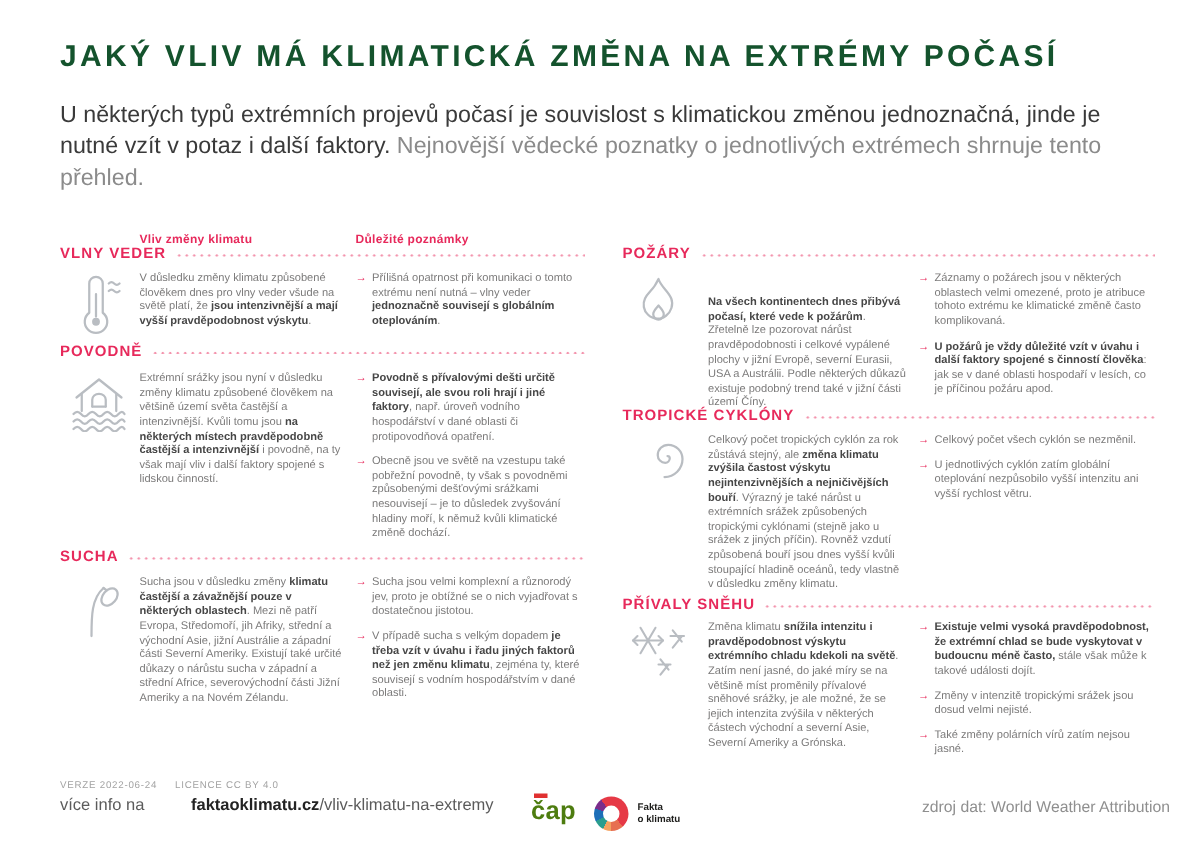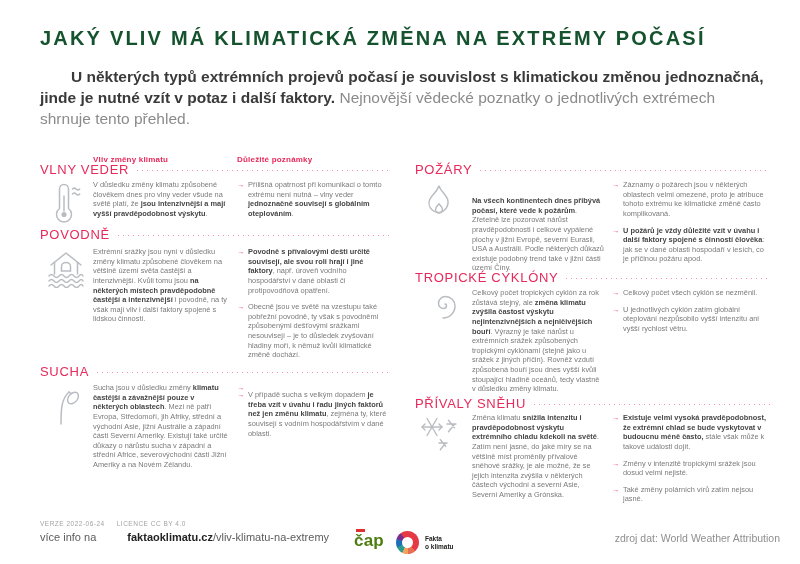--- a/index.html
+++ b/index.html
@@ -8,27 +8,27 @@
     font-family:"Liberation Sans",sans-serif;
   }
   .title{
     position:absolute;left:40px;top:27px;margin:0;
     font-size:20px;font-weight:700;letter-spacing:2.2px;color:#14532d;white-space:nowrap;
   }
   .intro{
     position:absolute;left:40px;top:66px;width:728px;margin:0;
     font-size:15.5px;line-height:1.36;color:#8b8b8b;
   }
-  .intro-bold{font-weight:700;color:#3a3a3a;margin-left:31px;}
+  .intro-bold{font-weight:400;color:#3a3a3a;}
   .col-head{
     position:absolute;font-size:8px;font-weight:700;color:#e7295b;letter-spacing:.2px;text-align:center;
   }
   .label-row{position:absolute;display:flex;align-items:center;gap:6px;height:9px;}
   .cat-label{
-    font-size:13px;font-weight:400;color:#e7295b;letter-spacing:.7px;white-space:nowrap;
+    font-size:10px;font-weight:700;color:#e7295b;letter-spacing:.7px;white-space:nowrap;
   }
   .dotline{
     flex:1;height:3px;align-self:center;
     background-image:radial-gradient(circle,rgba(231,41,91,.5) 0.9px,transparent 1px);
     background-size:5px 3px;background-repeat:repeat-x;background-position:0 1px;
   }
   .icon-box{position:absolute;}
   .icon-box svg{display:block;}
   .impact{position:absolute;width:136px;font-size:7.4px;line-height:1.3;color:#7b7a7a;}
   .impact.rhalf{width:132px;}
@@ -116,21 +116,21 @@
   </div>
   <div class="icon-box" style="left:48px;top:383px">
     <svg width="36" height="44" viewBox="0 0 36 44" fill="none" stroke="#b9bdc2" stroke-width="1.5" stroke-linecap="round" stroke-linejoin="round">
       <path d="M13 41 C13 28 13 16 21 9"></path>
       <ellipse cx="25" cy="15" rx="4.5" ry="6.5" transform="rotate(40 25 15)"></ellipse>
       <path d="M21 9 l2.2 1.6"></path>
     </svg>
   </div>
   <div class="impact" style="left:93px;top:383px"><span>Sucha jsou v důsledku změny </span><span class="b">klimatu častější a závažnější pouze v některých oblastech</span><span>. Mezi ně patří Evropa, Středomoří, jih Afriky, střední a východní Asie, jižní Austrálie a západní části Severní Ameriky. Existují také určité důkazy o nárůstu sucha v západní a střední Africe, severovýchodní části Jižní Ameriky a na Novém Zélandu.</span></div>
   <div class="notes lhalf" style="left:237px;top:383px">
-    <div class="note"><span class="arrow">→</span></div>
+    <div class="note"><span class="arrow">→</span><span><span>Sucha jsou velmi komplexní a různorodý jev, proto je obtížné se o nich vyjadřovat s dostatečnou jistotou.</span></span></div>
     <div class="note"><span class="arrow">→</span><span><span>V případě sucha s velkým dopadem </span><span class="b">je třeba vzít v úvahu i řadu jiných faktorů než jen změnu klimatu</span><span>, zejména ty, které souvisejí s vodním hospodářstvím v dané oblasti.</span></span></div>
   </div>
 
   <div class="label-row" style="left:415px;top:165px;width:355px">
     <span class="cat-label">POŽÁRY</span>
     <span class="dotline"></span>
   </div>
   <div class="icon-box" style="left:421px;top:181px">
     <svg width="36" height="44" viewBox="0 0 36 44" fill="none" stroke="#b9bdc2" stroke-width="1.5" stroke-linecap="round" stroke-linejoin="round">
       <path d="M18 5c1.5 5 6.5 8 8.5 13 1.6 4-.1 9-3.5 11.5-1 .8-2.3 1.4-3.6 1.7-3 .6-6.3-.3-8.5-2.5C8 26 7.3 21.5 9 18c1.6-3.4 4.6-5.5 6.5-8.5.9-1.4 1.7-3 2.5-4.5z"></path>

